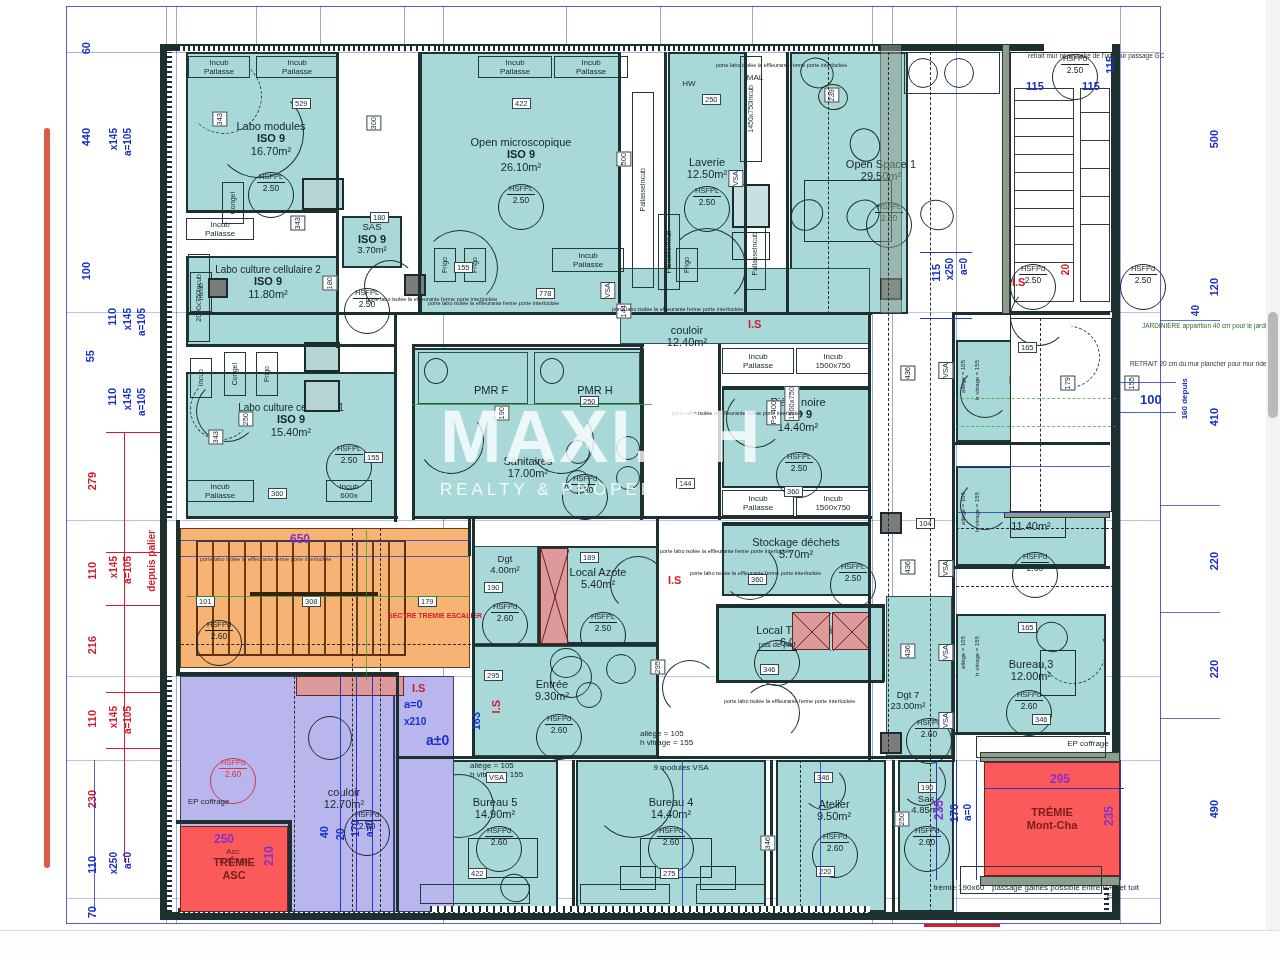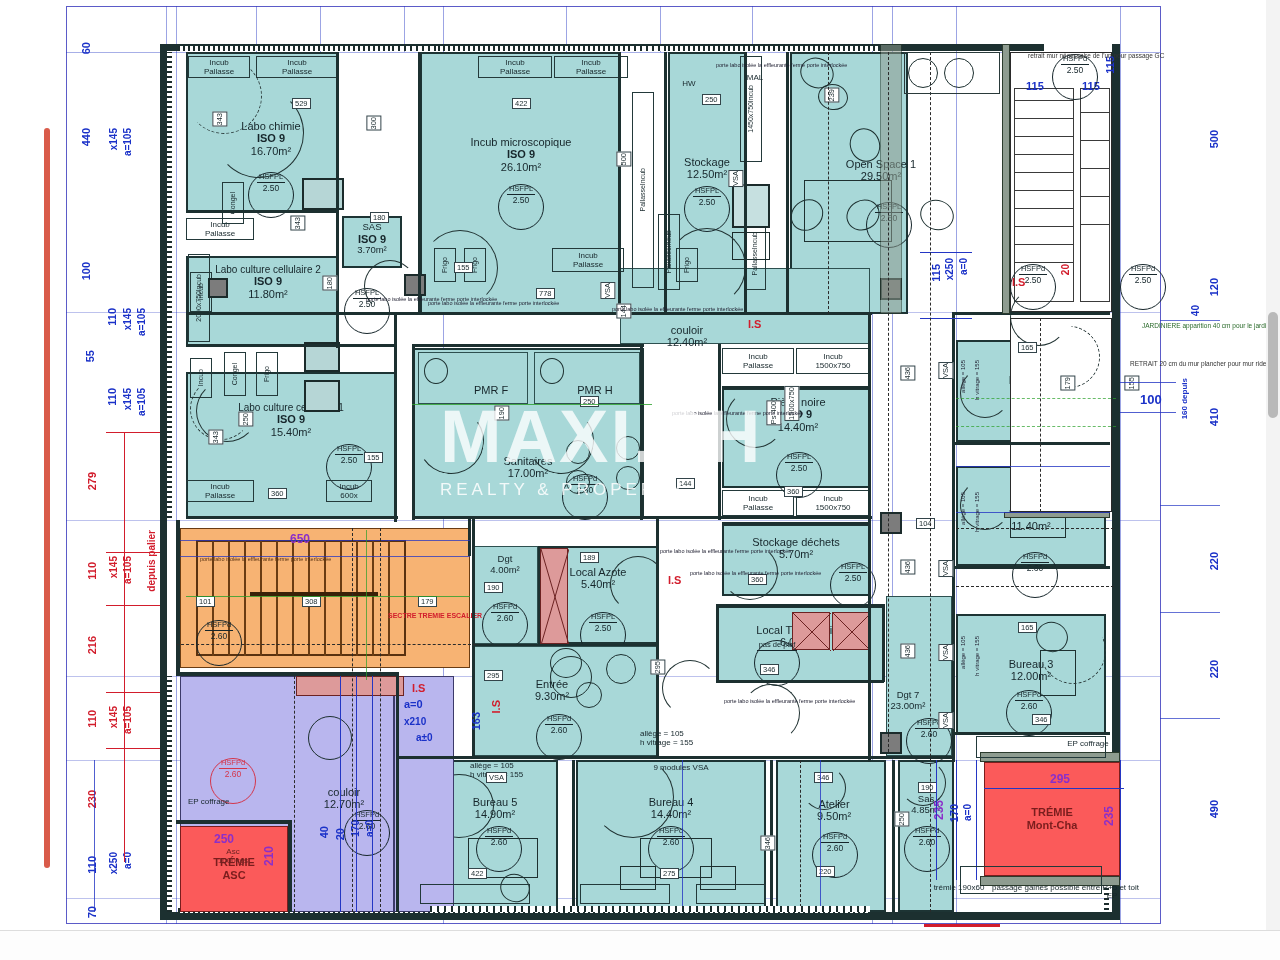--- a/index.html
+++ b/index.html
@@ -195,43 +195,43 @@
     <div class="wall" style="left:1112px;top:44px;width:8px;height:876px;"></div>
 
     <div class="hatchv ab" style="left:167px;top:52px;width:5px;height:466px;"></div>
     <div class="hatchv ab" style="left:167px;top:676px;width:5px;height:236px;"></div>
     <div class="hatch ab" style="left:178px;top:46px;width:700px;height:5px;"></div>
     <div class="hatch ab" style="left:178px;top:908px;width:690px;height:5px;"></div>
     <div class="hatchv ab" style="left:1104px;top:760px;width:5px;height:150px;"></div>
 
     <div class="room thick" style="left:186px;top:52px;width:152px;height:160px;"></div>
     <div class="lbl" style="left:212px;top:120px;width:118px;">
-      <span class="n">Labo chimie</span>
+      <span class="n">Labo modules</span>
       <span class="iso">ISO 9</span>
       <span class="a">16.70m²</span>
     </div>
     <div class="hsfp" style="left:248px;top:172px;">
       <span class="t">HSFPL</span>
       <span class="v">2.50</span>
     </div>
 
     <div class="room thick" style="left:420px;top:52px;width:200px;height:262px;"></div>
     <div class="lbl" style="left:440px;top:136px;width:162px;">
-      <span class="n">Incub microscopique</span>
+      <span class="n">Open microscopique</span>
       <span class="iso">ISO 9</span>
       <span class="a">26.10m²</span>
     </div>
     <div class="hsfp" style="left:498px;top:184px;">
       <span class="t">HSFPL</span>
       <span class="v">2.50</span>
     </div>
 
     <div class="room thick" style="left:668px;top:52px;width:78px;height:262px;"></div>
     <div class="lbl" style="left:664px;top:156px;width:86px;">
-      <span class="n">Stockage</span>
+      <span class="n">Laverie</span>
       <span class="a">12.50m²</span>
     </div>
     <div class="hsfp" style="left:684px;top:186px;">
       <span class="t">HSFPL</span>
       <span class="v">2.50</span>
     </div>
 
     <div class="room thick" style="left:790px;top:52px;width:118px;height:262px;"></div>
     <div class="lbl" style="left:828px;top:158px;width:106px;">
       <span class="n">Open Space 1</span>
@@ -819,21 +819,21 @@
 
     <div class="rd" style="left:1012px;top:276px;">I.S</div>
     <div class="rd v" style="left:1060px;top:264px;font-size:10px;">20</div>
     <div class="rd v" style="left:490px;top:700px;">I.S</div>
     <div class="rd" style="left:668px;top:574px;">I.S</div>
     <div class="rd" style="left:748px;top:318px;">I.S</div>
     <div class="rd" style="left:412px;top:682px;">I.S</div>
 
     <div class="bl" style="left:404px;top:698px;">a=0</div>
     <div class="bl" style="left:404px;top:716px;font-size:10px;">x210</div>
-    <div class="bl" style="left:416px;top:732px;font-size:10px;">a±0</div>
+    <div class="bl" style="left:426px;top:732px;font-size:14px;">a±0</div>
     <div class="bl v" style="left:470px;top:712px;">163</div>
     <div class="bl v" style="left:318px;top:826px;">40</div>
     <div class="bl v" style="left:334px;top:828px;">20</div>
     <div class="bl v" style="left:350px;top:820px;font-size:10px;">170</div>
     <div class="bl v" style="left:364px;top:820px;font-size:10px;">a=0</div>
     <div class="bl v" style="left:948px;top:804px;">170</div>
     <div class="bl v" style="left:962px;top:804px;font-size:10px;">a=0</div>
     <div class="pu v" style="left:932px;top:800px;">235</div>
     <div class="bl v" style="left:330px;top:818px;opacity:0;"></div>
     <div class="bl" style="left:1140px;top:392px;font-size:13px;">100</div>

